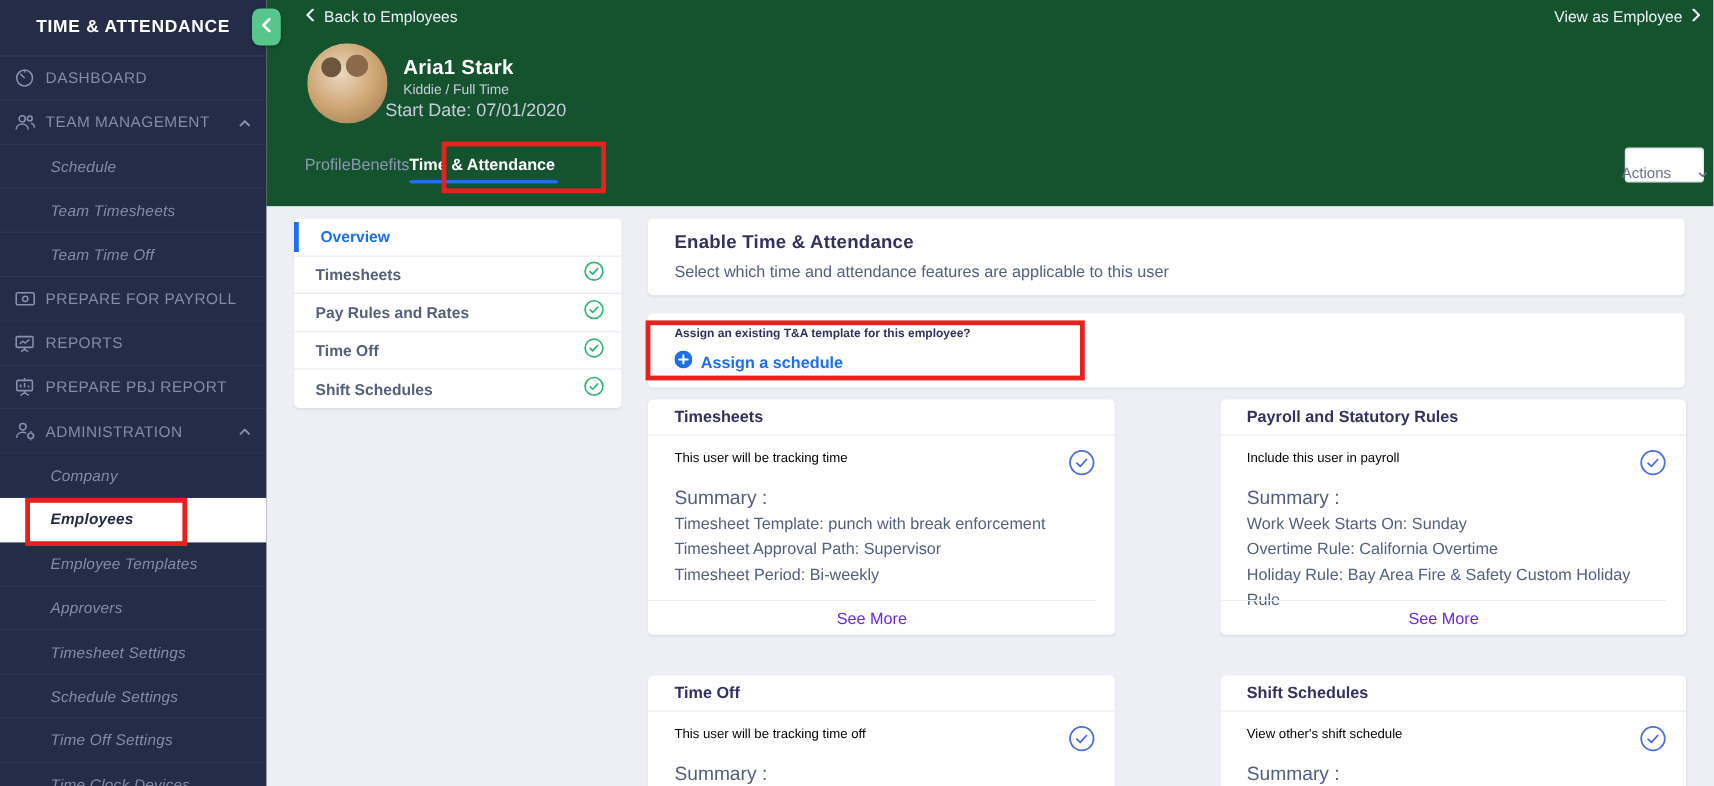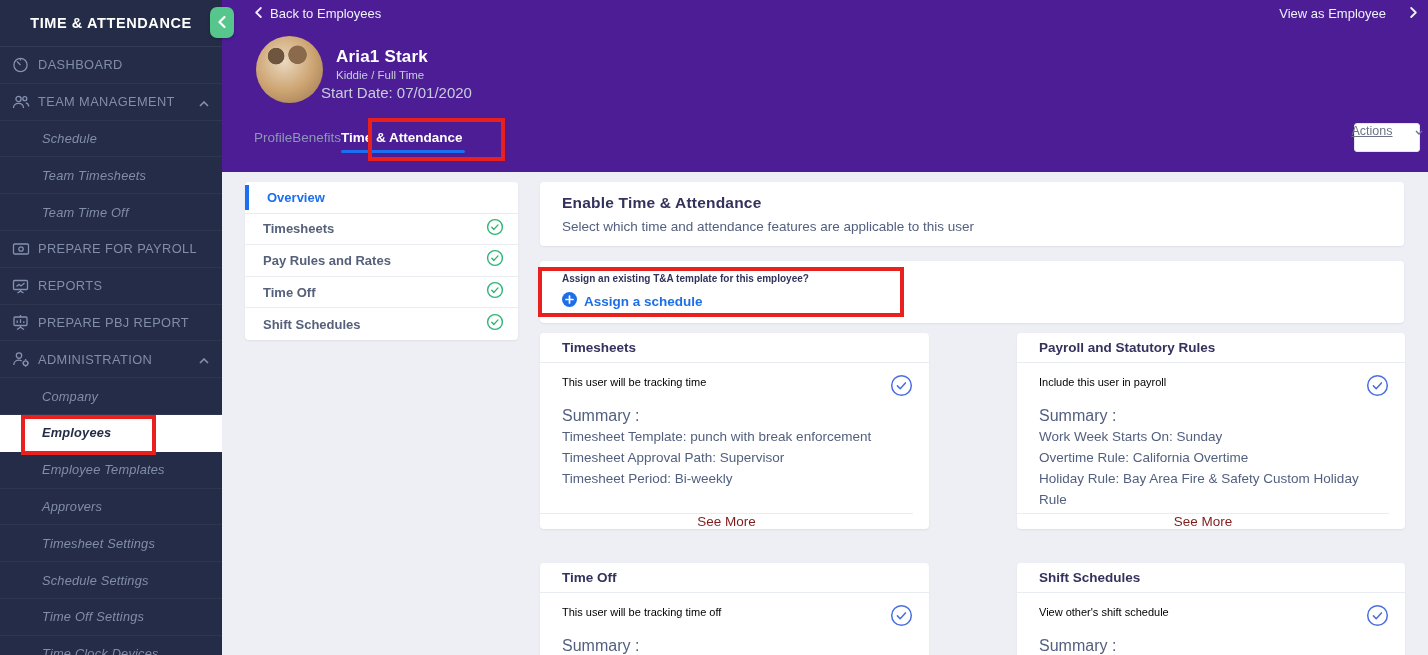--- a/index.html
+++ b/index.html
@@ -18,40 +18,40 @@
   .nav-row { height:36.8px; display:flex; align-items:center; position:relative;
     border-bottom:1px solid rgba(255,255,255,.05); cursor:pointer; }
   .nav-row .icn { position:absolute; left:12px; top:50%; transform:translateY(-50%); display:flex; }
   .nav-label { color:#828da9; font-size:12.8px; letter-spacing:.4px; padding-left:38px; white-space:nowrap; }
   .nav-row.sub .nav-label { padding-left:42px; letter-spacing:.2px;font-style:italic; }
   .nav-row .caret { position:absolute; right:13px; top:50%; transform:translateY(-50%); }
   .nav-row.active-row { background:#ffffff; }
   .nav-row.active-row .nav-label { color:#242c47; font-weight:700; }
 
   
-  .tophdr { position:absolute; left:222px; top:0; width:1206px; height:172px; background:#4c1d95; }
+  .tophdr { position:absolute; left:222px; top:0; width:1206px; height:172px; background:#14532d; }
   .back-link { position:absolute; left:33px; top:6px; display:flex; align-items:center; gap:8px;
     color:#eef1f8; font-size:13px; cursor:pointer; }
-  .view-as { position:absolute; right:11px; top:6px; display:flex; align-items:center; gap:24px;
+  .view-as { position:absolute; right:11px; top:6px; display:flex; align-items:center; gap:8px;
     color:#eef1f8; font-size:13px; cursor:pointer; }
   .avatar { position:absolute; left:34px; top:36px; width:67px; height:67px; border-radius:50%;
     background:
       radial-gradient(circle at 62% 28%, #8a6a4a 0 14%, transparent 15%),
       radial-gradient(circle at 30% 30%, #6e563e 0 12%, transparent 13%),
       radial-gradient(circle at 42% 38%, #ead9c0, #cda472 52%, #96744f 100%); }
   .emp-name { position:absolute; left:114px; top:47px; color:#fff; font-size:17px; font-weight:700; letter-spacing:.2px; }
   .emp-meta1 { position:absolute; left:114px; top:69px; color:#c8cddd; font-size:11.5px; }
   .emp-meta2 { position:absolute; left:99px; top:84px; color:#c8cddd; font-size:15px; }
   .tabs { position:absolute; left:32px; top:126px; display:flex; }
   .tab { font-size:13.5px; color:#8d97b5; padding:4px 0 10px; cursor:pointer; position:relative; }
   .tab.active { color:#ffffff; font-weight:600; }
   .tab.active .underline { position:absolute; left:0; right:-2px; bottom:2px; height:3px; background:#1b6ff0; border-radius:2px; }
   .actions-btn { position:absolute; left:1132px; top:123px; width:66px; height:29px; background:#fff;
-    border:1px solid #e3e6ee; border-radius:3px; display:flex; align-items:flex-start; justify-content:center;
-    gap:22px; color:#6b7487; font-size:12.5px; cursor:pointer;text-decoration:underline; }
+    border:1px solid #e3e6ee; border-radius:3px; display:flex; align-items:flex-end; justify-content:center;
+    gap:22px; color:#6b7487; font-size:12.5px; cursor:pointer; }
 
   
   .content { position:absolute; left:222px; top:172px; width:1206px; height:483px; background:#edeff4; }
   .card { background:#fff; border-radius:4px; box-shadow:0 1px 2px rgba(40,50,80,.08); position:absolute; }
 
   .subnav { left:23px; top:10px; width:273px; }
   .subnav-row { height:31.6px; display:flex; align-items:center; justify-content:space-between;
     padding:0 14px 0 18px; border-bottom:1px solid #e9ecf2; cursor:pointer; position:relative; }
   .subnav-row:last-child { border-bottom:none; }
   .subnav-label { font-size:13px; font-weight:700; color:#55617a; }
@@ -72,22 +72,22 @@
   .fc-r1c2 { left:795px; top:161px; width:388px; height:196px; }
   .fc-r2c1 { left:318px; top:391px; height:196px; }
   .fc-r2c2 { left:795px; top:391px; width:388px; height:196px; }
   .fc-head { height:30px; display:flex; align-items:center; padding:0 22px;
     border-bottom:1px solid #e9ecf2; font-size:13.5px; font-weight:700; color:#32325d; }
   .fc-body { padding:13px 22px 0; position:relative; }
   .fc-status { font-size:11px; color:#000000; padding-right:40px; }
   .fc-check { position:absolute; right:16px; top:11px; }
   .fc-summary { font-size:16px; color:#525f7f; margin-top:17px; line-height:21px; }
   .fc-line { font-size:13.5px; color:#525f7f; line-height:21px; }
-  .fc-foot { position:absolute; left:0; right:16px; bottom:0; height:16px; border-top:1px solid #e9ecf2;
-    display:flex; align-items:center; justify-content:center; font-size:13.5px; color:#7f1d1d; cursor:pointer; }
+  .fc-foot { position:absolute; left:0; right:16px; bottom:0; height:29px; border-top:1px solid #e9ecf2;
+    display:flex; align-items:center; justify-content:center; font-size:13.5px; color:#6d28d9; cursor:pointer; }
 
   
   .annot { position:absolute; border:4px solid #e8201e; z-index:40; pointer-events:none; }
   .annot-tab { left:368px; top:118px; width:137px; height:43px; }
   .annot-emp { left:21px; top:415px; width:135px; height:40px; }
   .annot-assign { left:538px; top:267px; width:366px; height:50px; }
 </style>
 </head>
 <body>
 

